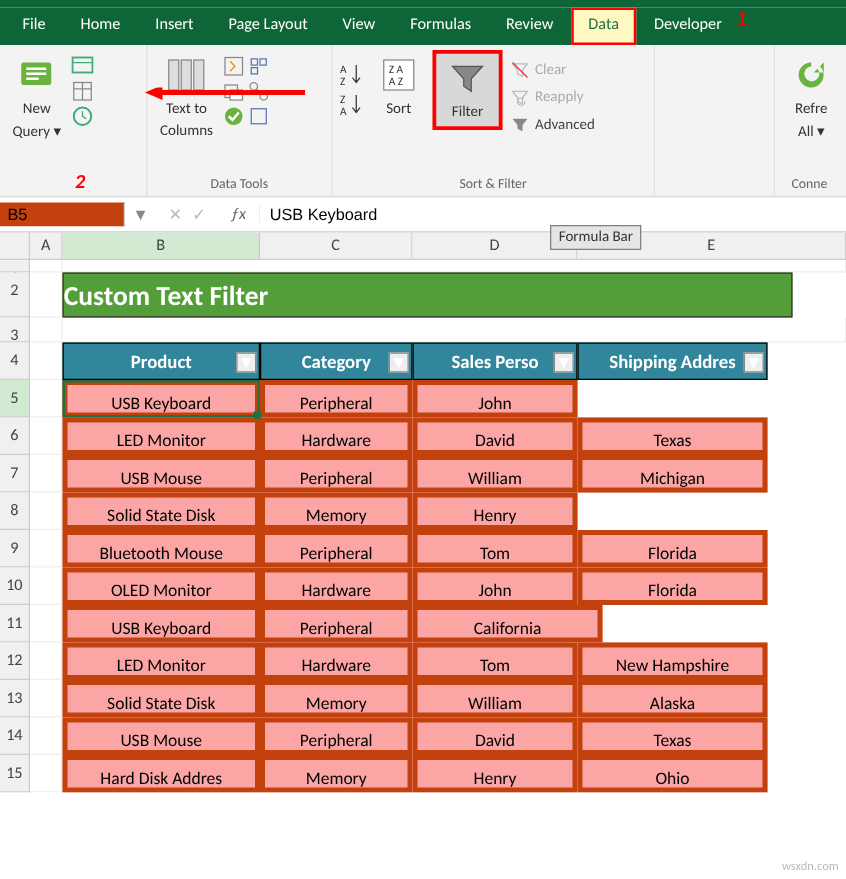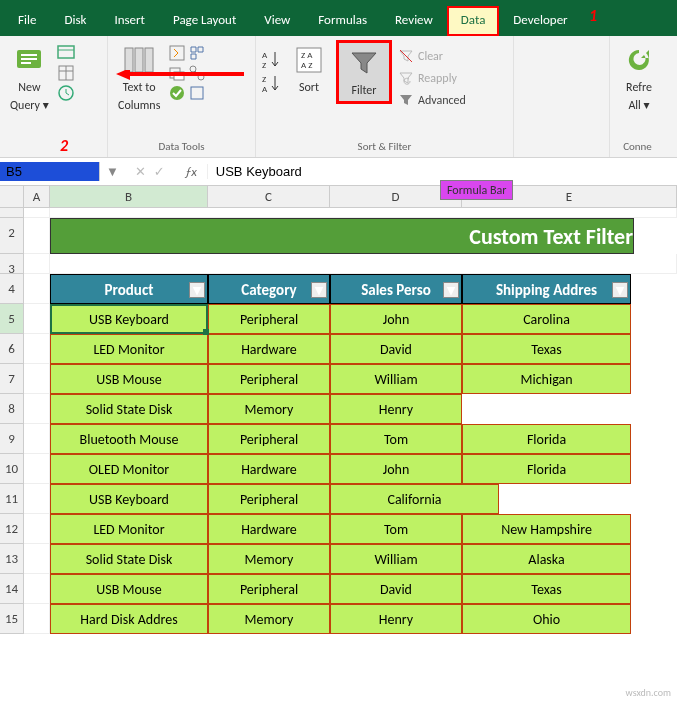--- a/index.html
+++ b/index.html
@@ -28,78 +28,78 @@
 svg { display: block; }
 
 
 .callout-num { position: absolute; color: #ff0000; font-weight: bold; font-size: 16px; font-style: italic; }
 
 
 .red-arrow { position: absolute; }
 
 
 .fbar { display: flex; align-items: center; border-bottom: 1px solid #ccc; height: 28px; background: #fff; }
-.namebox { width: 100px; padding: 2px 6px; border: none; border-right: 1px solid #ccc; font-size: 13px; background: #1d4ed8; }
+.namebox { width: 100px; padding: 2px 6px; border: none; border-right: 1px solid #ccc; font-size: 13px; background: #c2410c; }
 .fbar .btns { display: flex; gap: 8px; padding: 0 10px; color: #999; }
 .fbar .fx { font-style: italic; color: #666; padding: 0 10px; border-right: 1px solid #eee; }
 .fbar input.formula { flex: 1; border: none; padding: 2px 8px; font-size: 13px; }
-.tooltip { position: absolute; background: #d946ef; border: 1px solid #808080; padding: 2px 6px; font-size: 12px; color: #333; }
+.tooltip { position: absolute; background: #e5e5e5; border: 1px solid #808080; padding: 2px 6px; font-size: 12px; color: #333; }
 .corner { width: 24px; height: 22px; background: #f0f0f0; border-right: 1px solid #ccc; border-bottom: 1px solid #ccc; }
 .colhdr { background: #f0f0f0; border-right: 1px solid #ccc; border-bottom: 1px solid #ccc; text-align: center; font-size: 13px; color: #444; height: 22px; line-height: 22px; }
 .colhdr.sel { background: #d2ead2; }
 .rowhdrs { display: flex; flex-direction: column; }
 .rowhdr { width: 24px; background: #f0f0f0; border-right: 1px solid #ccc; border-bottom: 1px solid #ccc; text-align: center; font-size: 13px; color: #444; height: 30px; line-height: 30px; }
 .rowhdr.short { height: 10px; }
 .rowhdr.sel { background: #d2ead2; }
 .cells { position: relative; }
 .cellrow { display: flex; }
 .cell { border-right: 1px solid #eee; border-bottom: 1px solid #eee; height: 30px; }
 .cell.short { height: 10px; }
 
 
-.merged-title { background: #549e39; color: #fff; font-size: 22px; font-weight: bold; text-align: right; border: 1px solid #333; height: 36px; line-height: 36px; }
+.merged-title { background: #549e39; color: #fff; font-size: 22px; font-weight: bold; text-align: left; border: 1px solid #333; height: 36px; line-height: 36px; }
 
 
 .tbl-hdr { background: #31869b; color: #fff; font-weight: bold; border: 1px solid #000; text-align: center; height: 30px; line-height: 30px; font-size: 15px; position: relative; }
 .tbl-hdr .filt { position: absolute; right: 2px; top: 7px; width: 16px; height: 16px; background: #eee; border: 1px solid #888; display: flex; align-items: center; justify-content: center; }
-.tbl-cell { border: 1px solid #c2410c; text-align: center; height: 30px; line-height: 30px; font-size: 14px; background: #bef264; }
+.tbl-cell { border: 4px solid #c2410c; text-align: center; height: 30px; line-height: 30px; font-size: 14px; background: #fca5a5; }
 
 .col-A { width: 26px; }
 .col-B { width: 158px; }
 .col-C { width: 122px; }
 .col-D { width: 132px; }
-.col-E { width: 169px; }
+.col-E { width: 152px; }
 
 .selbox { position: absolute; border: 2px solid #1e7145; pointer-events: none; }
 .selbox::after { content: ''; position: absolute; right: -3px; bottom: -3px; width: 6px; height: 6px; background: #1e7145; }
 
 .watermark { position: absolute; bottom: 4px; right: 6px; font-size: 10px; color: #bbb; }
 </style>
 </head>
 <body>
 
 <div class="titlebar"></div>
 
 <div class="menubar">
   <div class="tab">File</div>
-  <div class="tab">Disk</div>
+  <div class="tab">Home</div>
   <div class="tab">Insert</div>
   <div class="tab">Page Layout</div>
   <div class="tab">View</div>
   <div class="tab">Formulas</div>
   <div class="tab">Review</div>
   <div class="tab active" style="border:2px solid #ff0000;padding:4px 12px;">Data</div>
   <div class="tab">Developer</div>
 
 </div>
 
 <div class="ribbon">
   <span class="callout-num" style="top:-30px;left:589px;">1</span>
 
-  <div class="ribbon-group" style="width:108px">
+  <div class="ribbon-group" style="width:118px">
     <div class="group-body">
       <div class="big-btn">
         <span class="icon icon-lg">
           <svg viewBox="0 0 32 32" width="32" height="32">
               <rect x="4" y="6" width="24" height="18" rx="2" fill="#6cb23f"></rect>
               <rect x="8" y="10" width="16" height="2" fill="#fff"></rect>
               <rect x="8" y="14" width="16" height="2" fill="#fff"></rect>
               <rect x="8" y="18" width="10" height="2" fill="#fff"></rect>
             </svg>
         </span>
@@ -347,21 +347,20 @@
         <div class="tbl-hdr col-D"><span>Sales Perso</span><span class="filt">▾</span></div>
         <div class="tbl-hdr col-E"><span>Shipping Addres</span><span class="filt">▾</span></div>
       </div>
 
       <div id="data-rows">
           <div class="cellrow">
             <div class="cell col-A"></div>
             <div class="tbl-cell col-B">USB Keyboard</div>
             <div class="tbl-cell col-C">Peripheral</div>
             <div class="tbl-cell col-D">John</div>
-            <div class="tbl-cell col-E">Carolina</div>
           </div>
           <div class="cellrow">
             <div class="cell col-A"></div>
             <div class="tbl-cell col-B">LED Monitor</div>
             <div class="tbl-cell col-C">Hardware</div>
             <div class="tbl-cell col-D">David</div>
             <div class="tbl-cell col-E">Texas</div>
           </div>
           <div class="cellrow">
             <div class="cell col-A"></div>

